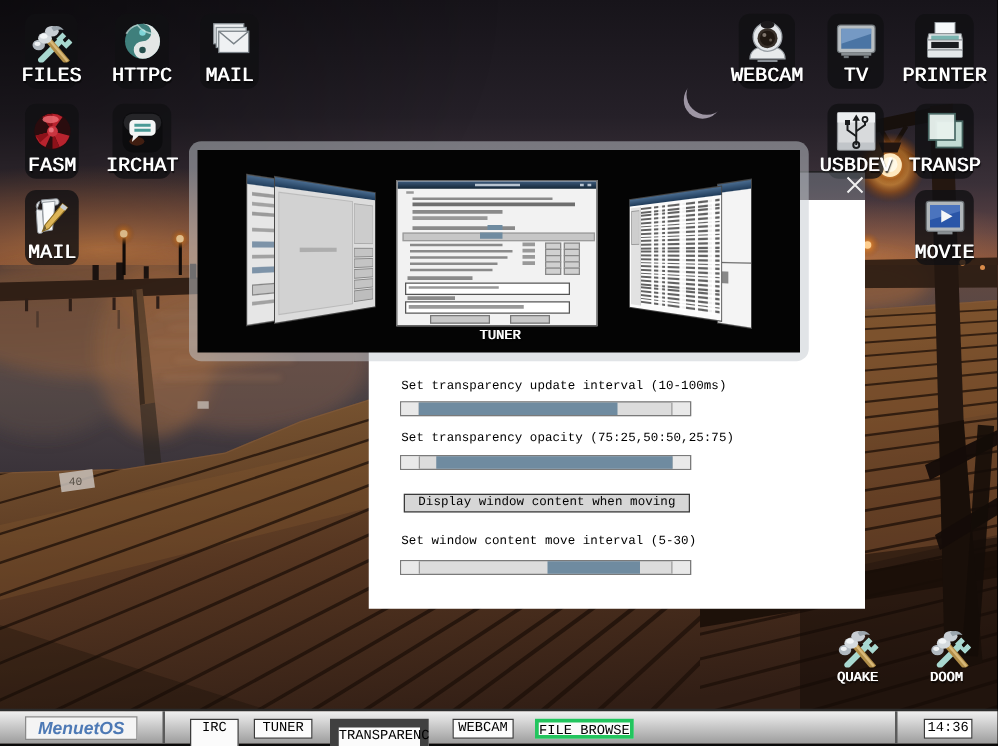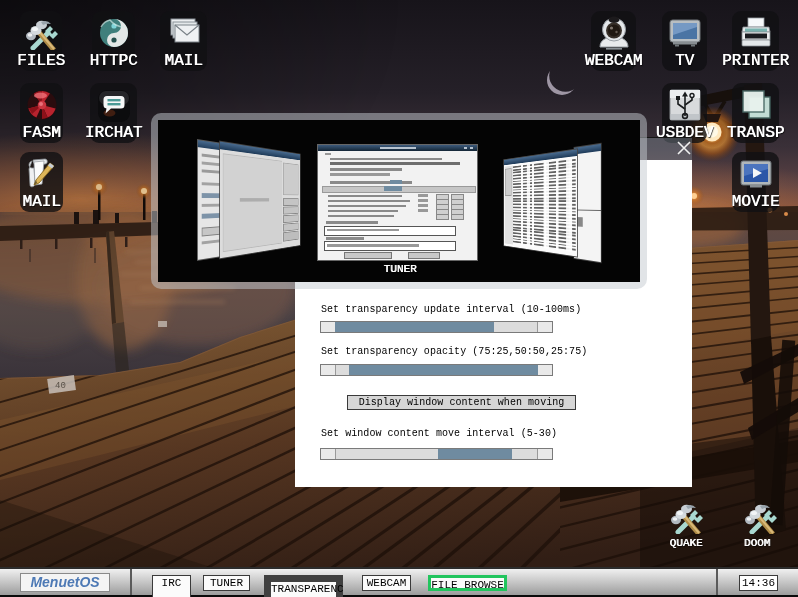--- a/index.html
+++ b/index.html
@@ -436,21 +436,21 @@
    <div class="abs" style="left:0;top:0;width:14px;height:10px;background:#e9e9e9;border-right:1px solid #999;"></div>
    <div class="abs" style="right:0;top:0;width:14px;height:10px;background:#e9e9e9;border-left:1px solid #999;"></div>
    <div class="abs" style="left:14px;top:0;width:159px;height:10px;background:#6f8ba0;"></div>
   </div>
   <div class="abs" style="left:26px;top:186px;font-size:10px;letter-spacing:0.05px;color:#000;">Set transparency opacity (75:25,50:50,25:75)</div>
   <div class="abs" style="left:25px;top:204px;width:233px;height:12px;background:#dcdcdc;border:1px solid #7a7a7a;box-sizing:border-box;">
    <div class="abs" style="left:0;top:0;width:14px;height:10px;background:#e9e9e9;border-right:1px solid #999;"></div>
    <div class="abs" style="right:0;top:0;width:14px;height:10px;background:#e9e9e9;border-left:1px solid #999;"></div>
    <div class="abs" style="left:28px;top:0;width:189px;height:10px;background:#6f8ba0;"></div>
   </div>
-  <div class="abs" style="left:28px;top:235px;width:229px;height:15px;background:#d6d6d6;border:1px solid #3a3a3a;box-sizing:border-box;text-align:center;font-size:10px;letter-spacing:0.05px;line-height:13px;color:#000;margin-left:24px;">Display window content when moving</div>
+  <div class="abs" style="left:28px;top:235px;width:229px;height:15px;background:#d6d6d6;border:1px solid #3a3a3a;box-sizing:border-box;text-align:center;font-size:10px;letter-spacing:0.05px;line-height:13px;color:#000;">Display window content when moving</div>
   <div class="abs" style="left:26px;top:268px;font-size:10px;letter-spacing:0.05px;color:#000;">Set window content move interval (5-30)</div>
   <div class="abs" style="left:25px;top:288px;width:233px;height:12px;background:#dcdcdc;border:1px solid #7a7a7a;box-sizing:border-box;">
    <div class="abs" style="left:0;top:0;width:14px;height:10px;background:#e9e9e9;border-right:1px solid #999;"></div>
    <div class="abs" style="right:0;top:0;width:14px;height:10px;background:#e9e9e9;border-left:1px solid #999;"></div>
    <div class="abs" style="left:117px;top:0;width:74px;height:10px;background:#6f8ba0;"></div>
   </div>
  </div>
 </div>
 
 <div class="abs" style="left:151px;top:113px;width:496px;height:176px;background:rgba(196,201,208,.5);border-radius:10px;">

